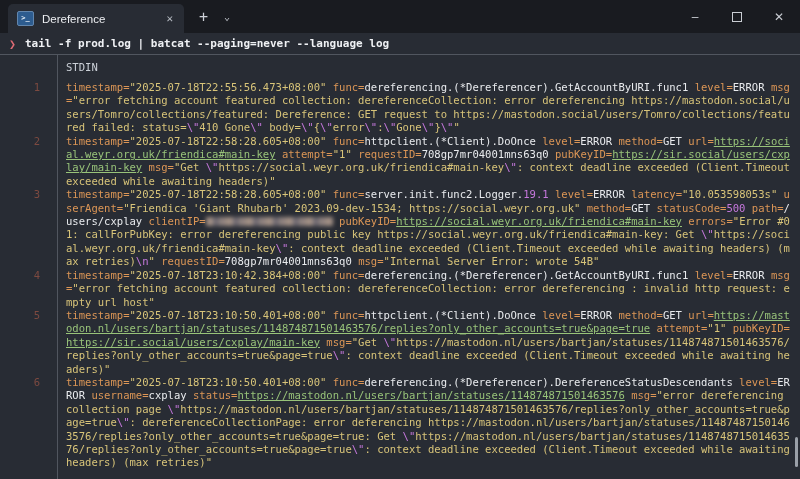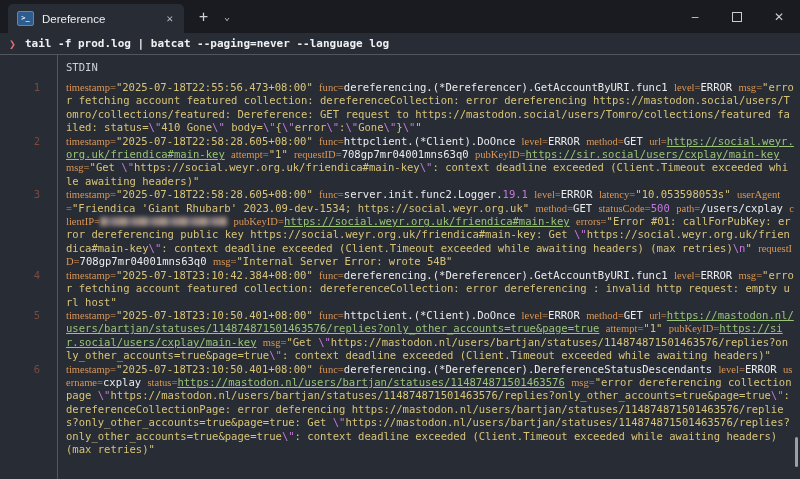--- a/index.html
+++ b/index.html
@@ -29,21 +29,21 @@
   .log{flex:1;position:relative;font-size:10.55px;line-height:13.4px;overflow:hidden;}
   .vsep{position:absolute;left:57px;top:0;bottom:0;width:1px;background:#51565f;}
   .log-row{display:flex;}
   .gutter{width:57px;flex-shrink:0;text-align:right;padding-right:17px;box-sizing:border-box;
     color:#7d4a40;}
   .log-text{flex:1;padding-left:9px;padding-right:6px;white-space:pre-wrap;word-break:break-all;
     color:#d8dbe0;}
   .header-row{height:26px;padding-top:6px;box-sizing:border-box;}
   .header-text{color:#ccd1d8;}
   
-  .seg-k{color:#dc9656;font-family:Liberation Serif, serif;}
+  .seg-k{color:#dc9656;}
   .seg-s{color:#d8c479;}
   .seg-v{color:#e9ebee;font-weight:normal;}
   .seg-u{color:#98c379;text-decoration:underline;}
   .seg-e{color:#c678dd;}
   .seg-d{color:#d8dbe0;}
   .seg-r{display:inline-block;height:9px;border-radius:1px;vertical-align:-1px;
     background:repeating-linear-gradient(90deg,#a39186 0 7px,#6f6a72 7px 13px,#90837f 13px 20px);
     filter:blur(2px);}
   .scroll-thumb{position:absolute;right:2px;bottom:12px;width:3px;height:30px;
     background:#9aa0a8;border-radius:2px;}

